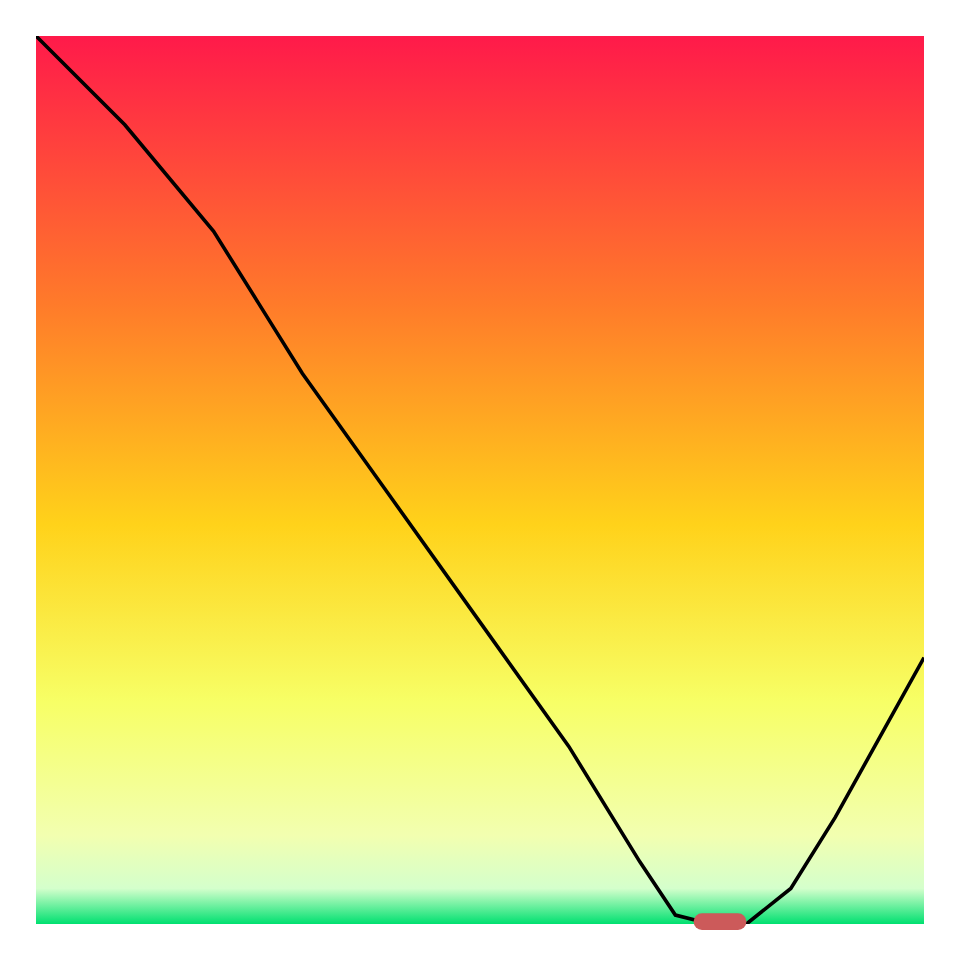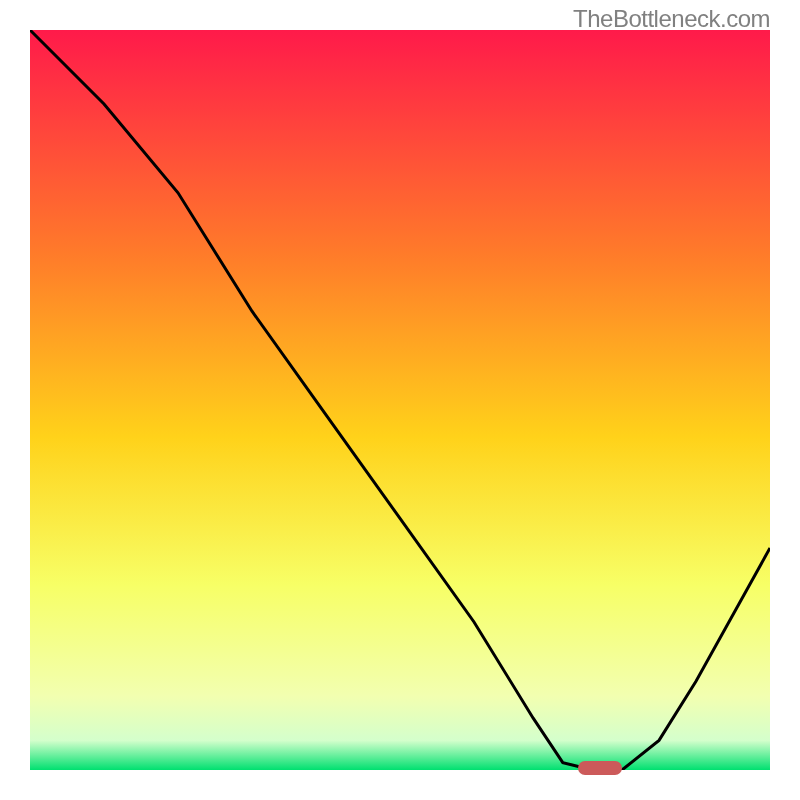--- a/index.html
+++ b/index.html
@@ -51,21 +51,20 @@
     width: 44px;
     height: 14px;
     border-radius: 8px;
   }
 </style>
 </head>
 <body>
 
 <div class="chart-wrap">
 
-  <div class="attribution">TheBottleneck.com</div>
 
   <div class="plot-area">
 
     <svg class="gradient-bg" viewBox="0 0 740 740" preserveAspectRatio="none">
       <defs>
         <linearGradient id="heat" x1="0" y1="0" x2="0" y2="1">
           <stop id="g0" offset="0%" stop-color="#ff1a4a"></stop>
           <stop id="g1" offset="30%" stop-color="#ff7a2a"></stop>
           <stop id="g2" offset="55%" stop-color="#ffd21a"></stop>
           <stop id="g3" offset="75%" stop-color="#f7ff66"></stop>

